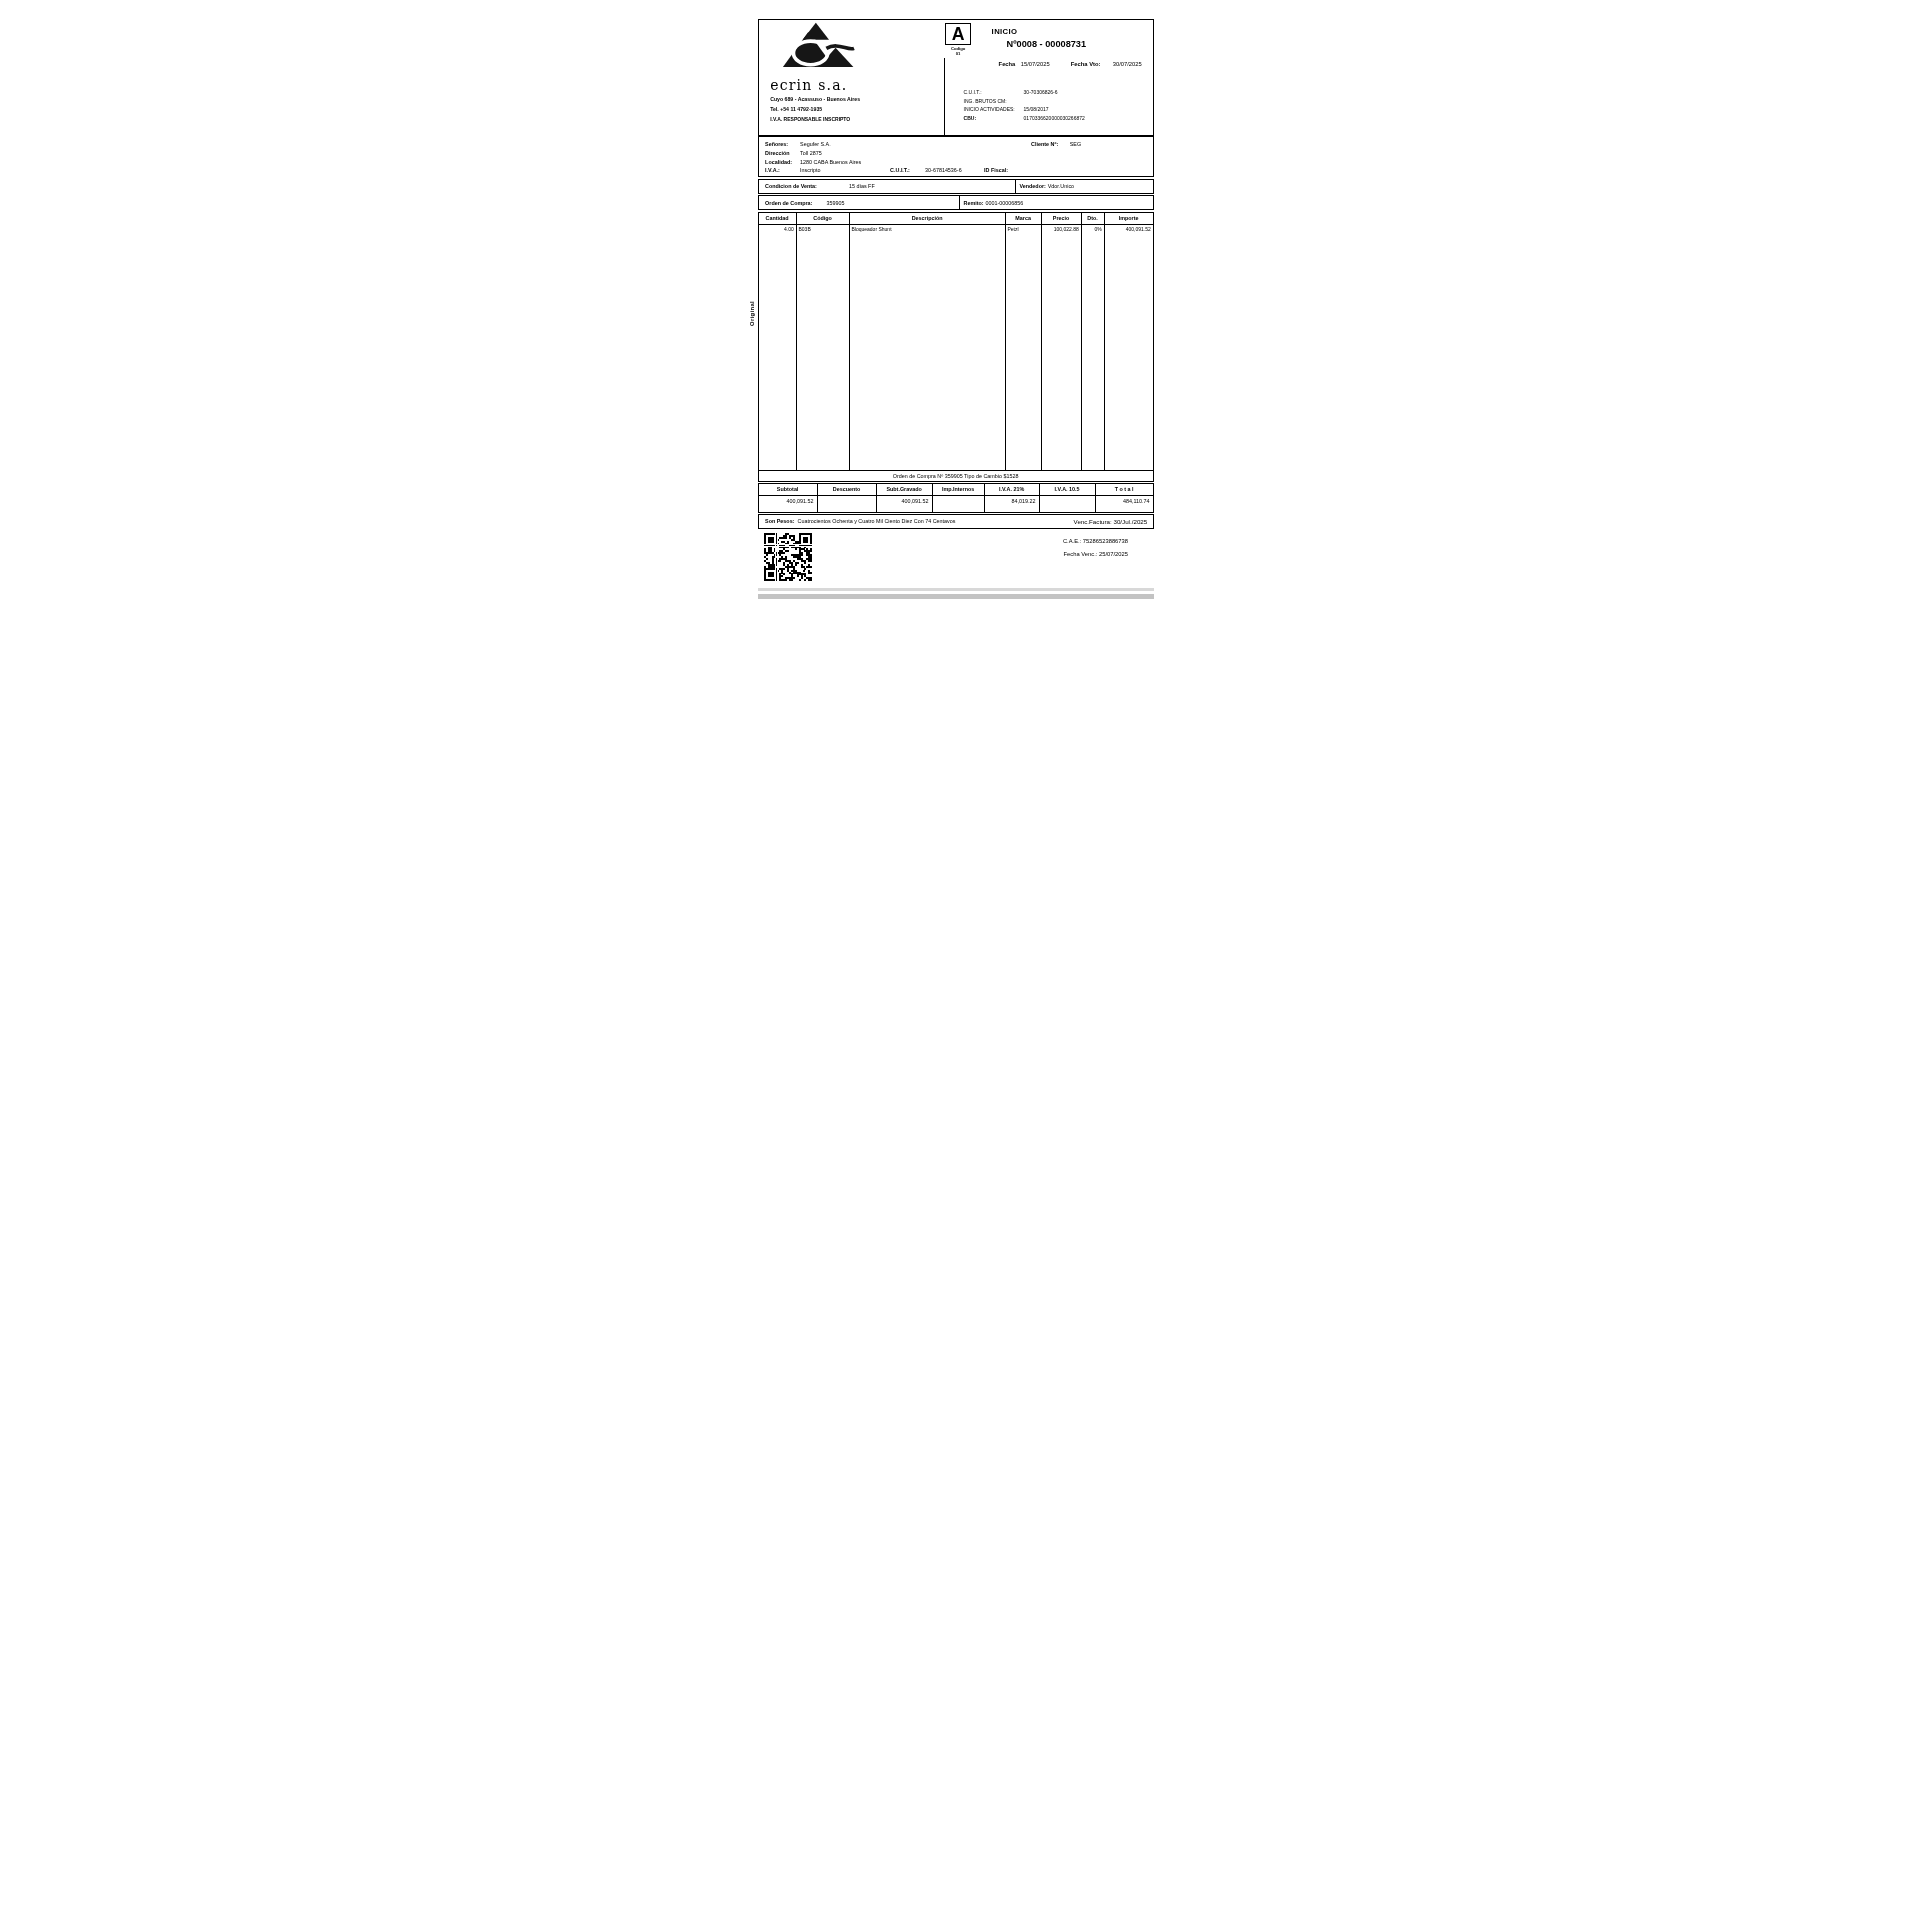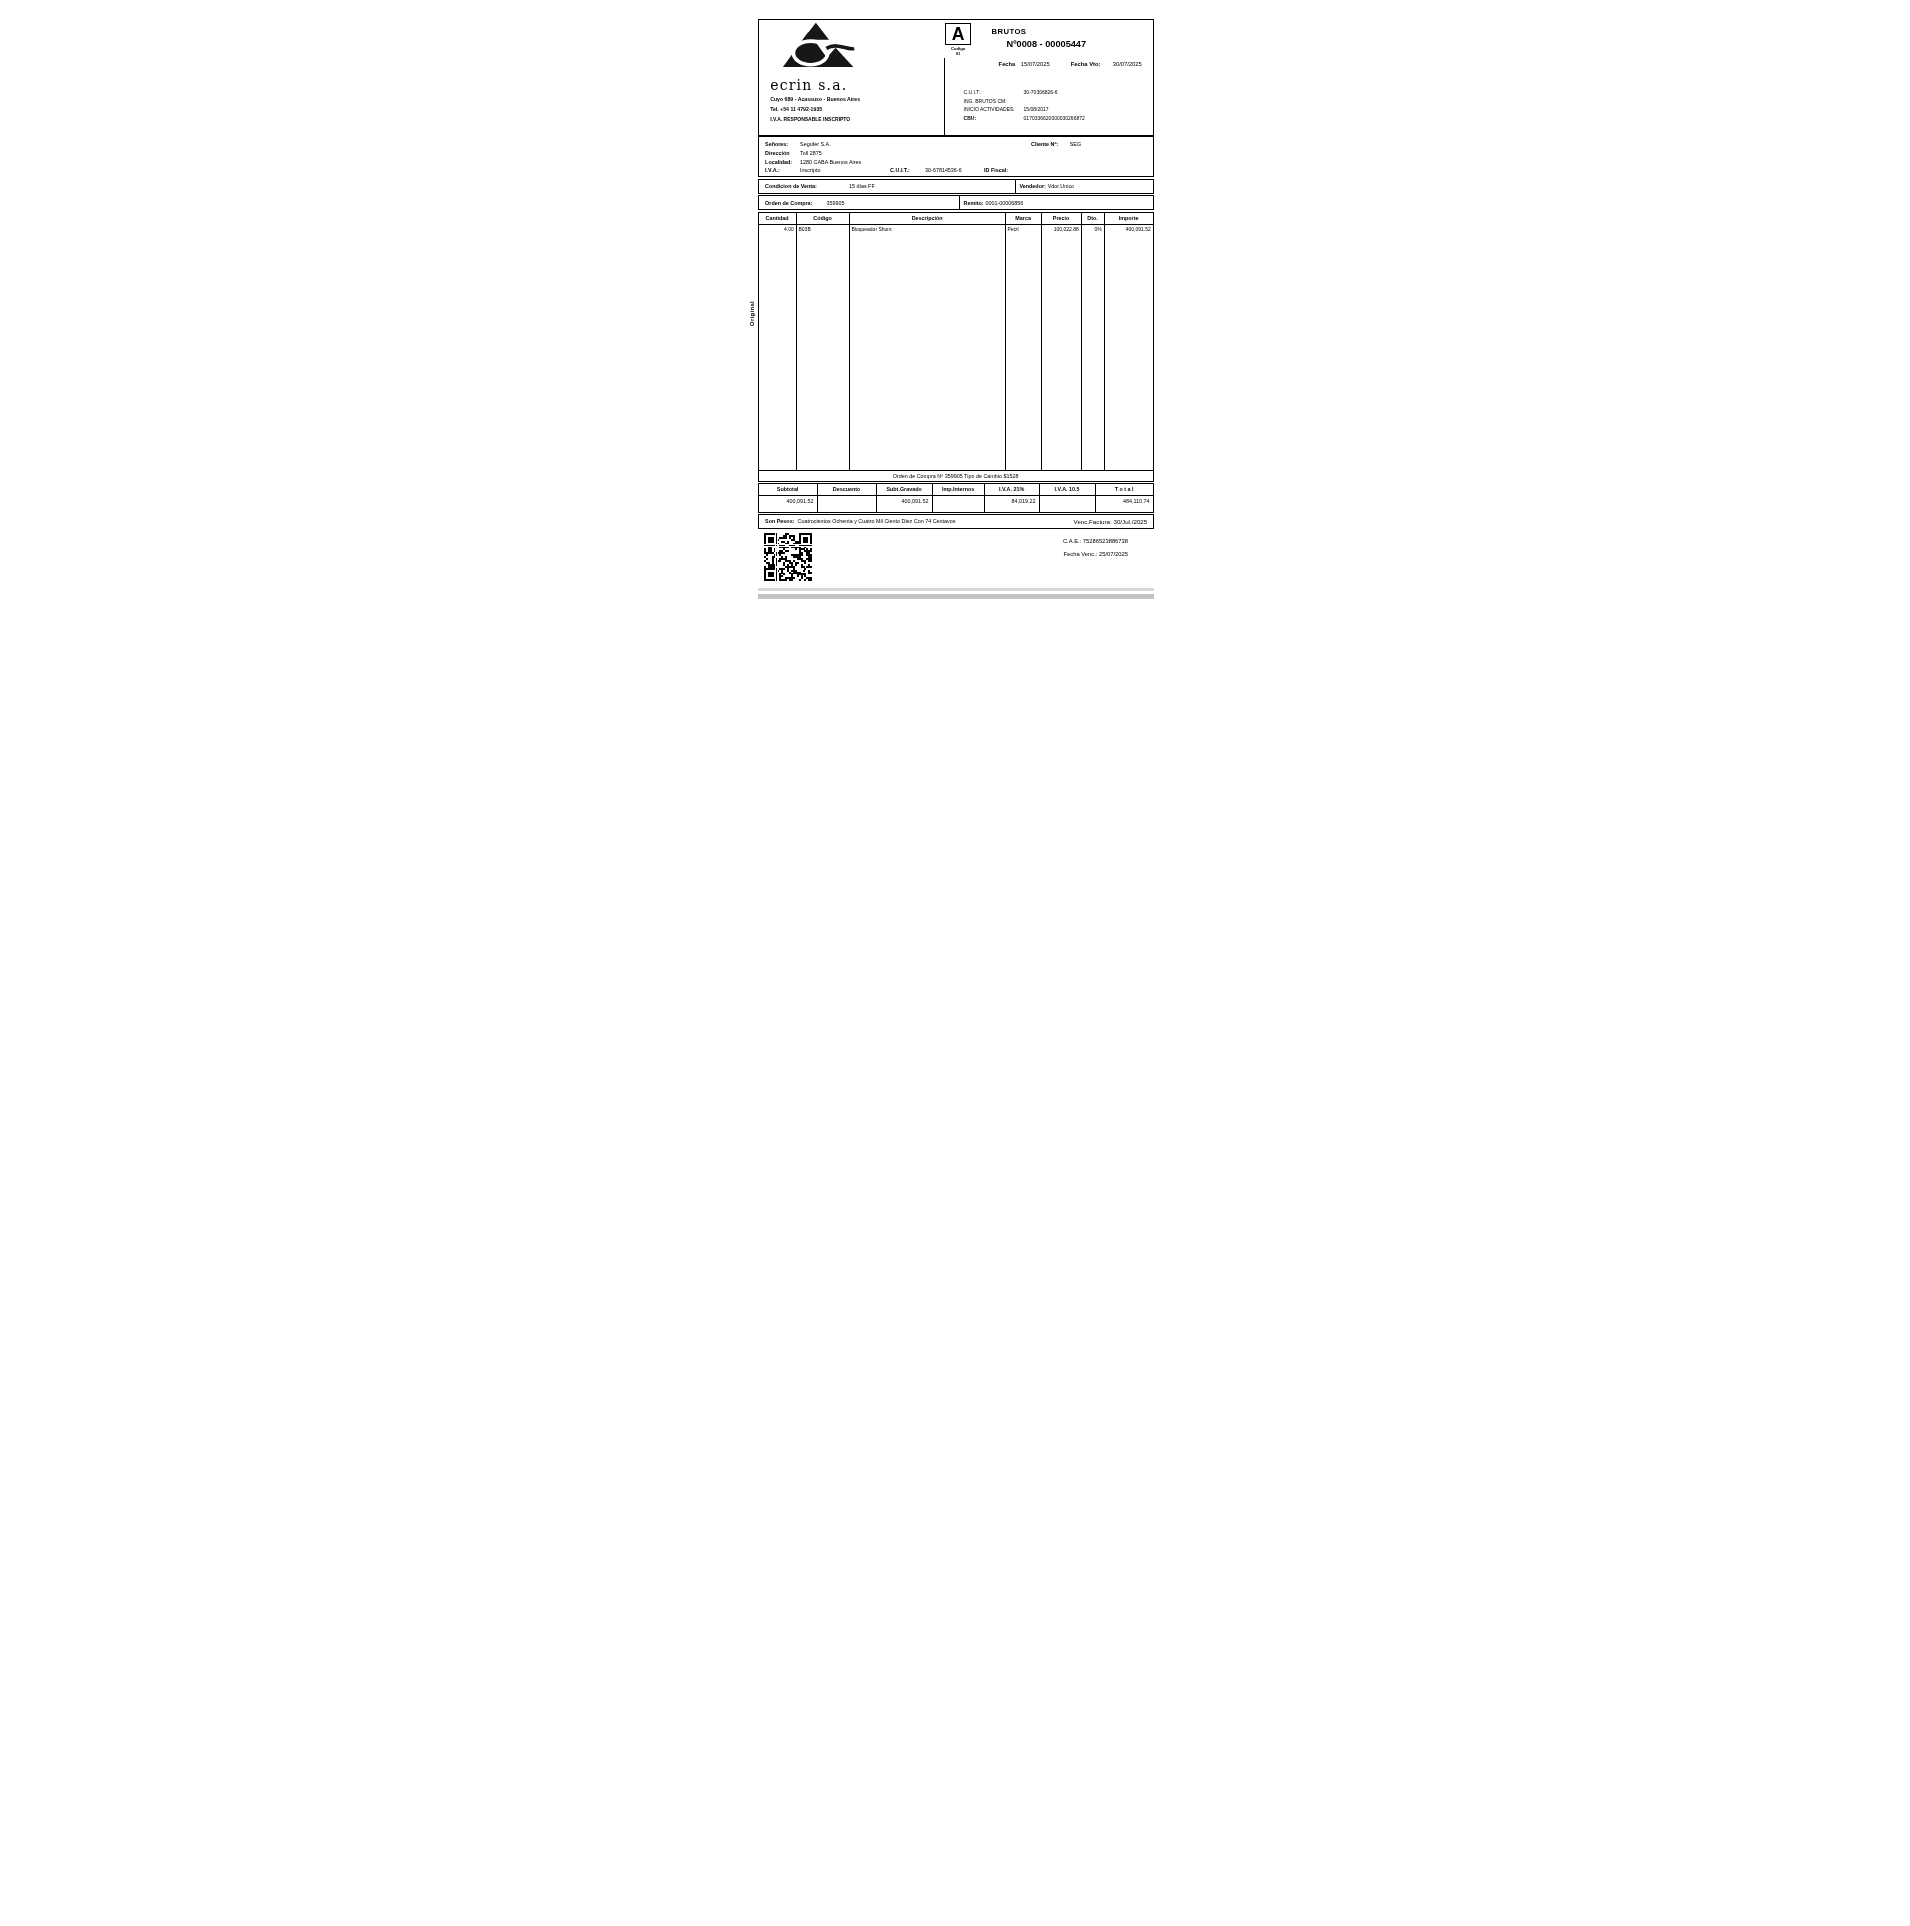--- a/index.html
+++ b/index.html
@@ -118,22 +118,22 @@
       <div class="company-line">Tel. +54 11 4792-1935</div>
       <div class="company-iva">I.V.A. RESPONSABLE INSCRIPTO</div>
     </div>
 
     <div class="a-block">
       <div class="a-box">A</div>
       <div class="a-code-label">Codigo</div>
       <div class="a-code">01</div>
     </div>
 
-    <div class="factura-label">BRUTOS</div>
-    <div class="doc-number">Nº0008 - 00005447</div>
+    <div class="factura-label">INICIO</div>
+    <div class="doc-number">Nº0008 - 00008731</div>
 
     <div class="fiscal-block">
       <div class="fecha-row">
         <span class="b">Fecha</span>
         <span class="fv">15/07/2025</span>
         <span class="b fvto">Fecha Vto:</span>
         <span class="fvtov">30/07/2025</span>
       </div>
       <div class="fiscal-grid">
         <div class="frow">

